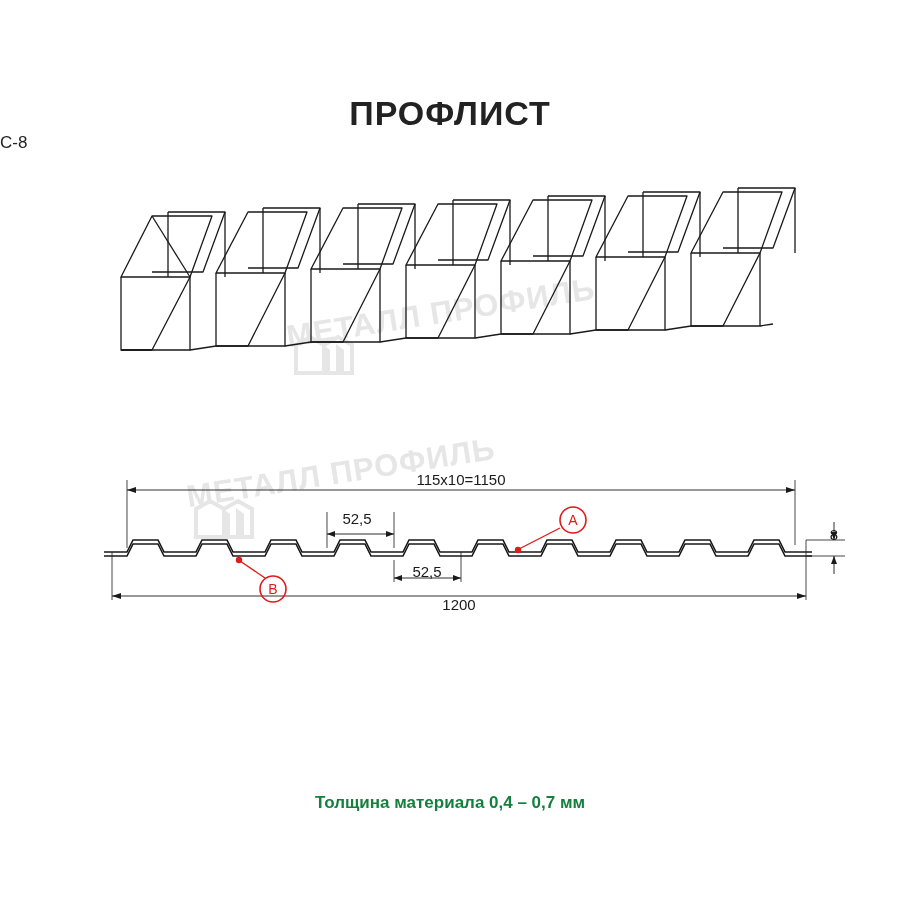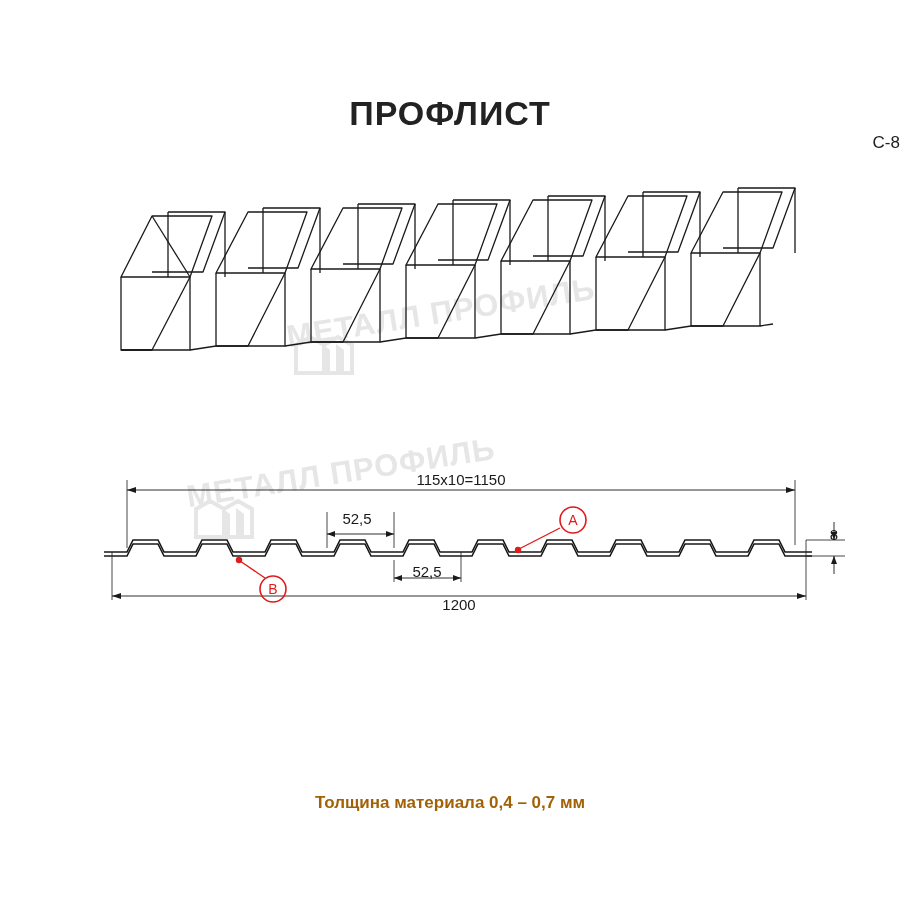--- a/index.html
+++ b/index.html
@@ -29,33 +29,33 @@
     font-weight: bold;
     letter-spacing: 1px;
     color: #222222;
     margin-top: 16px;
   }
   .subtitle {
     position: absolute;
     top: 133px;
     left: 0;
     width: 900px;
-    text-align: right;
+    text-align: left;
     font-size: 17px;
     color: #222222;
   }
   .footnote {
     position: absolute;
     top: 793px;
     left: 0;
     width: 900px;
     text-align: center;
     font-size: 17px;
     font-weight: bold;
-    color: #a16207;
+    color: #15803d;
   }
   .drawing {
     position: absolute;
     top: 0;
     left: 0;
   }
   .wm {
     position: absolute;
     color: #e6e6e6;
     font-weight: bold;

